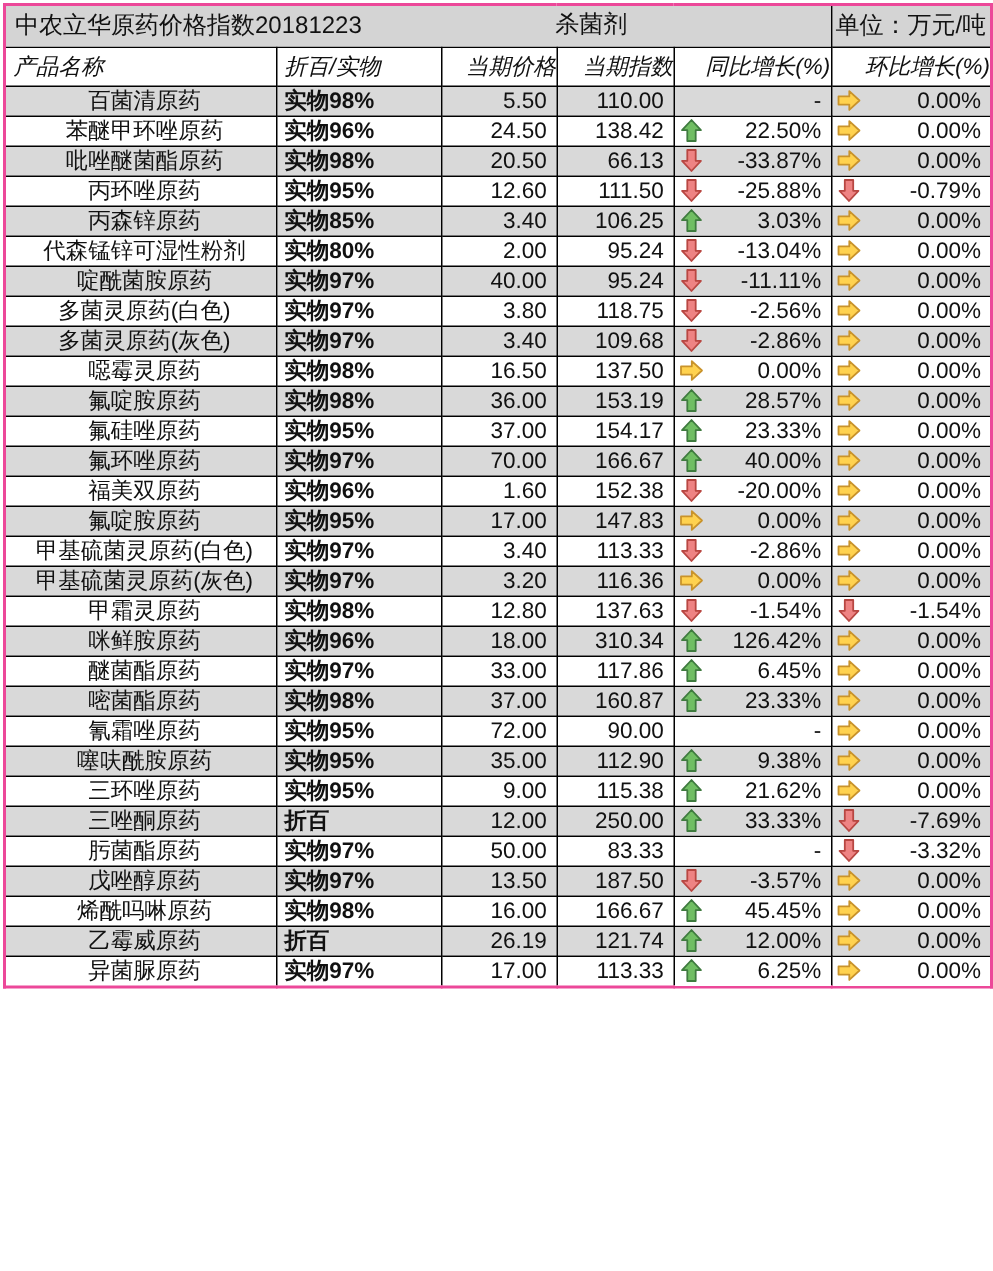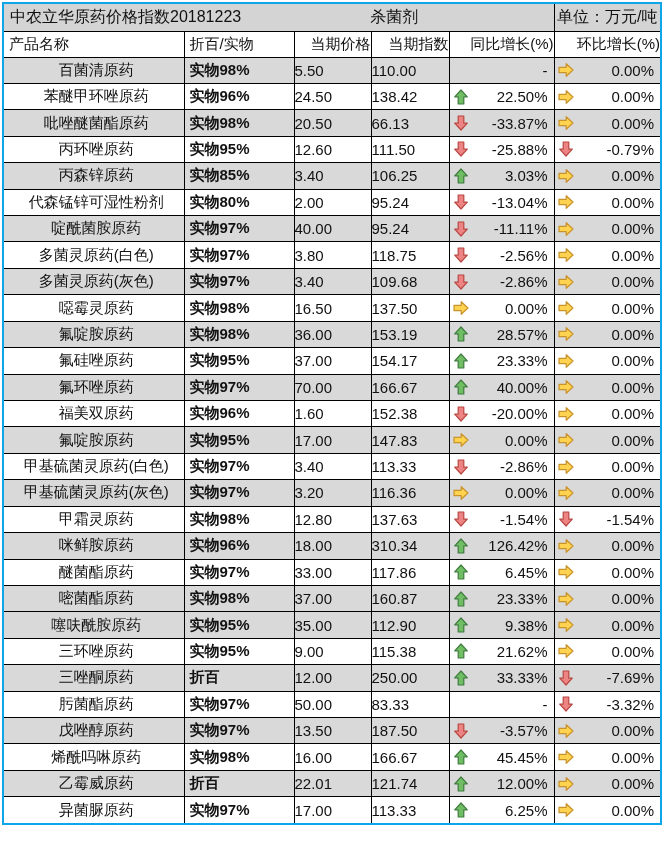--- a/index.html
+++ b/index.html
@@ -10,24 +10,24 @@
   }
   .page {
     width: 662px;
     height: 847px;
     background: #fff;
     padding: 2px;
     overflow: hidden;
   }
   table.price-table {
     width: 658px;
-    height: 823px;
+    height: 657px;
     border-collapse: collapse;
     table-layout: fixed;
-    border: 2px solid #0ea5e9;
+    border: 2px solid #ec4899;
     font-size: 15px;
   }
   td, th {
     border: 1px solid #000;
     overflow: hidden;
     white-space: nowrap;
     font-weight: normal;
     vertical-align: middle;
   }
   
@@ -35,30 +35,30 @@
   tr.title-row td { background: #d4d4d4; font-size: 16px; }
   td.title-merged { position: relative; padding-left: 6px; text-align: left; }
   .title-center {
     position: absolute;
     left: 71%;
     top: 50%;
     transform: translate(-50%, -50%);
   }
   td.unit-cell { text-align: center; padding: 0 2px; }
   
-  tr.header-row { height: 26px; }
+  tr.header-row { height: 26px; font-style: italic; }
   tr.header-row th { background: #ffffff; font-size: 15px; }
   th.h-left { text-align: left; padding-left: 5px; }
   th.h-center { text-align: right; }
   
   tbody tr.data-row td { background: #ffffff; }
   tbody tr.data-row.alt td { background: #d9d9d9; }
   td.c-name { text-align: center; padding-left: 5px; }
   td.c-spec { text-align: left; padding-left: 5px; font-weight: bold; }
-  td.c-num  { text-align: left; padding-right: 6px; }
+  td.c-num  { text-align: right; padding-right: 6px; }
   td.c-pct  { position: relative; text-align: right; padding-right: 6px; }
   td.c-pct .arr {
     position: absolute;
     left: 3px;
     top: 50%;
     transform: translateY(-50%);
     width: 16px;
     height: 16px;
     line-height: 0;
   }
@@ -420,20 +420,32 @@
               <svg width="16" height="16" viewBox="0 0 16 16">
                 <path d="M8 1 L14.3 7.8 H10.8 V15 H5.2 V7.8 H1.7 Z" fill="#70be63" stroke="#3f7b3f" stroke-width="1.2" stroke-linejoin="round"></path>
               </svg>
             </span><span>23.33%</span></td>
           <td class="c-pct"><span class="arr">
               <svg width="16" height="16" viewBox="0 0 16 16">
                 <path d="M1 5.3 H8.2 V1.7 L15 8 L8.2 14.3 V10.7 H1 Z" fill="#ffd24f" stroke="#c9932b" stroke-width="1.2" stroke-linejoin="round"></path>
               </svg>
             </span><span>0.00%</span></td>
         </tr>
+        <tr class="data-row">
+          <td class="c-name">氰霜唑原药</td>
+          <td class="c-spec">实物95%</td>
+          <td class="c-num">72.00</td>
+          <td class="c-num">90.00</td>
+          <td class="c-pct"><span>-</span></td>
+          <td class="c-pct"><span class="arr">
+              <svg width="16" height="16" viewBox="0 0 16 16">
+                <path d="M1 5.3 H8.2 V1.7 L15 8 L8.2 14.3 V10.7 H1 Z" fill="#ffd24f" stroke="#c9932b" stroke-width="1.2" stroke-linejoin="round"></path>
+              </svg>
+            </span><span>0.00%</span></td>
+        </tr>
         <tr class="data-row alt">
           <td class="c-name">噻呋酰胺原药</td>
           <td class="c-spec">实物95%</td>
           <td class="c-num">35.00</td>
           <td class="c-num">112.90</td>
           <td class="c-pct"><span class="arr">
               <svg width="16" height="16" viewBox="0 0 16 16">
                 <path d="M8 1 L14.3 7.8 H10.8 V15 H5.2 V7.8 H1.7 Z" fill="#70be63" stroke="#3f7b3f" stroke-width="1.2" stroke-linejoin="round"></path>
               </svg>
             </span><span>9.38%</span></td>
@@ -515,21 +527,21 @@
             </span><span>45.45%</span></td>
           <td class="c-pct"><span class="arr">
               <svg width="16" height="16" viewBox="0 0 16 16">
                 <path d="M1 5.3 H8.2 V1.7 L15 8 L8.2 14.3 V10.7 H1 Z" fill="#ffd24f" stroke="#c9932b" stroke-width="1.2" stroke-linejoin="round"></path>
               </svg>
             </span><span>0.00%</span></td>
         </tr>
         <tr class="data-row alt">
           <td class="c-name">乙霉威原药</td>
           <td class="c-spec">折百</td>
-          <td class="c-num">22.01</td>
+          <td class="c-num">26.19</td>
           <td class="c-num">121.74</td>
           <td class="c-pct"><span class="arr">
               <svg width="16" height="16" viewBox="0 0 16 16">
                 <path d="M8 1 L14.3 7.8 H10.8 V15 H5.2 V7.8 H1.7 Z" fill="#70be63" stroke="#3f7b3f" stroke-width="1.2" stroke-linejoin="round"></path>
               </svg>
             </span><span>12.00%</span></td>
           <td class="c-pct"><span class="arr">
               <svg width="16" height="16" viewBox="0 0 16 16">
                 <path d="M1 5.3 H8.2 V1.7 L15 8 L8.2 14.3 V10.7 H1 Z" fill="#ffd24f" stroke="#c9932b" stroke-width="1.2" stroke-linejoin="round"></path>
               </svg>

